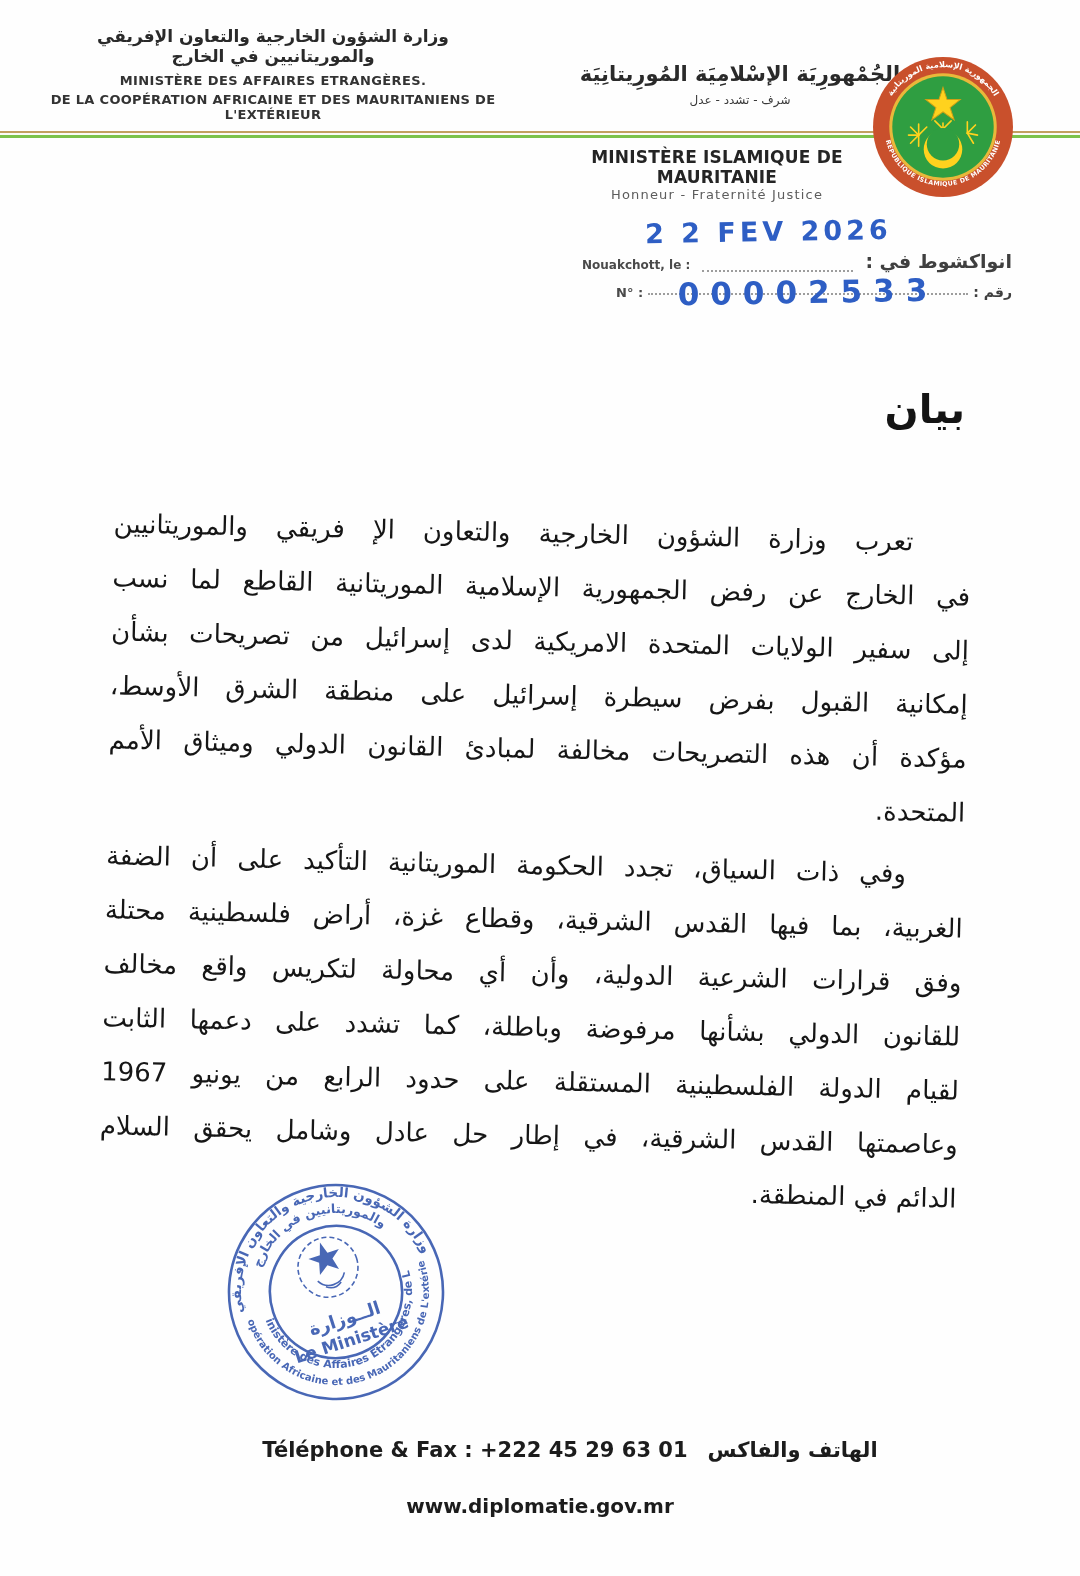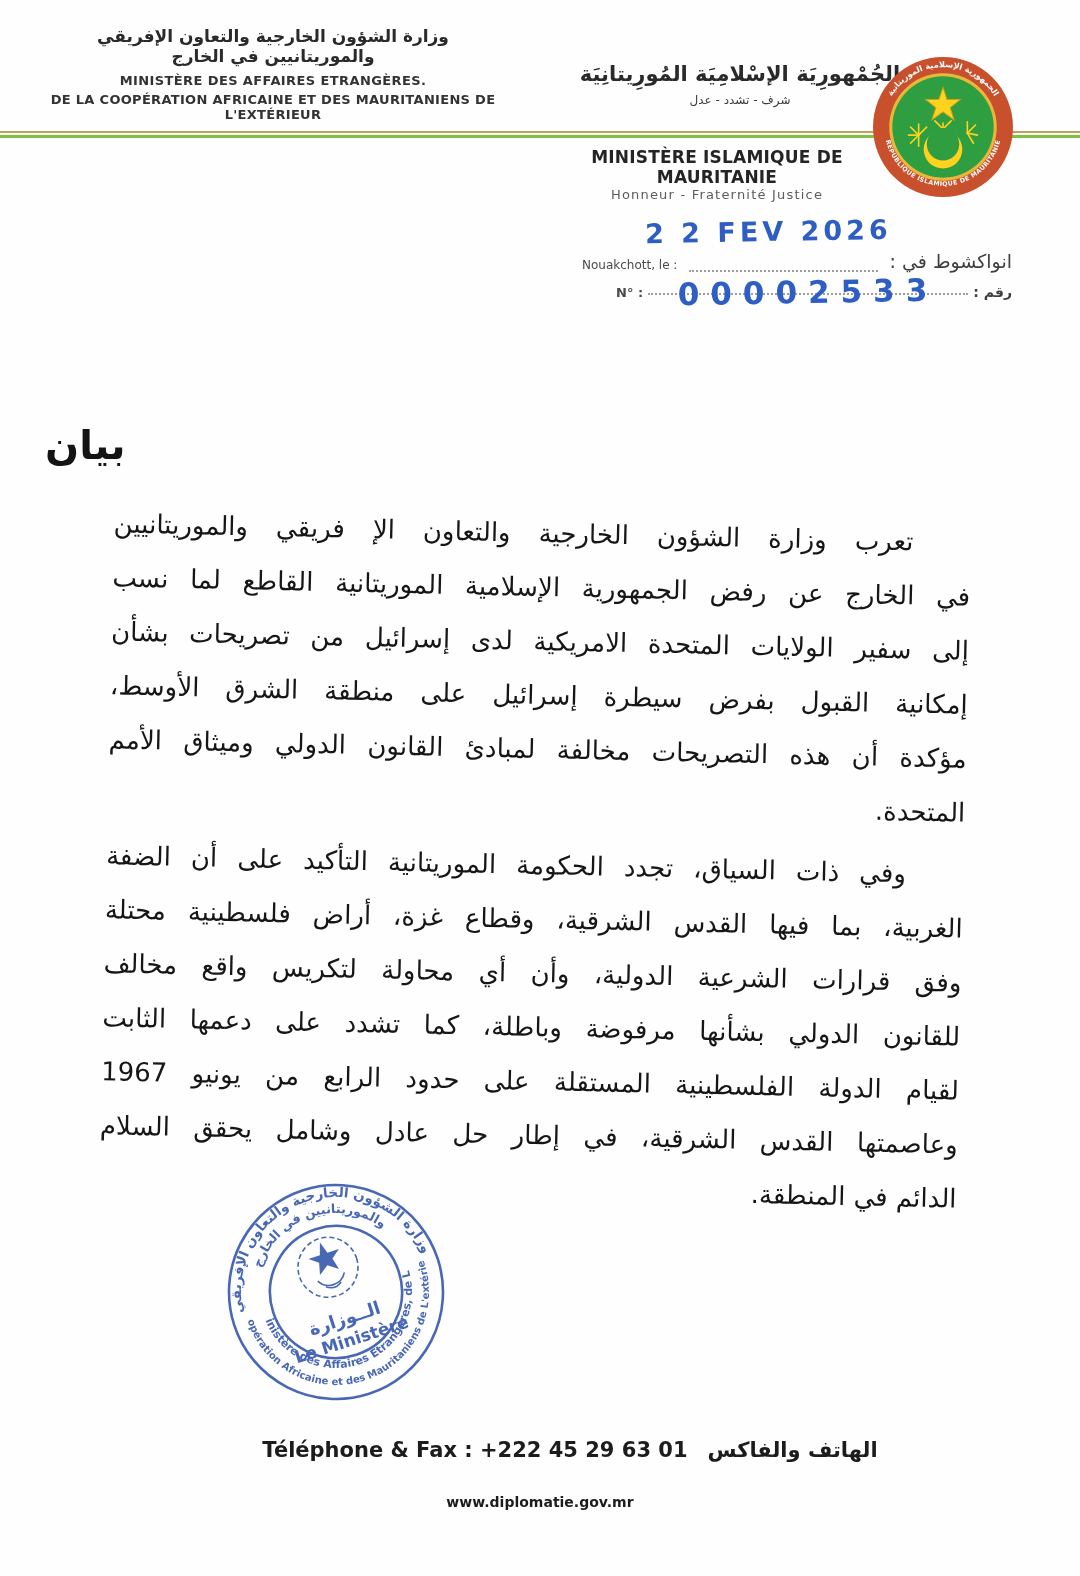--- a/index.html
+++ b/index.html
@@ -21,47 +21,47 @@
   .flag-line .gap{height:2px;background:#fbfbf6;}
   .flag-line .grn{height:3px;background:#7cc24a;}
   .fr-title-block{position:absolute;left:546px;top:147px;width:342px;text-align:center;z-index:2;}
   .fr-title{font-size:17px;font-weight:bold;color:#242424;letter-spacing:.2px;}
   .fr-motto{font-size:13px;color:#5c5c5c;letter-spacing:1.2px;}
   .seal{position:absolute;left:872px;top:56px;width:142px;height:142px;z-index:3;}
   
   .date-stamp{position:absolute;left:645px;top:216px;color:#2e5ec4;font-weight:bold;
     font-size:27px;letter-spacing:4px;transform:rotate(-1deg);white-space:nowrap;}
   .place-row{position:absolute;left:582px;top:250px;width:430px;display:flex;
-    align-items:flex-end;gap:12px;font-size:12px;font-weight:normal;color:#4a4a4a;}
+    align-items:flex-end;gap:12px;font-size:12px;font-weight:bold;color:#4a4a4a;}
   .place-row .leader{flex:1;border-bottom:2px dotted #9d9d9d;height:11px;}
   .place-row .ar-lbl{font-size:19px;direction:rtl;color:#3f3f3f;}
   .num-row{position:absolute;left:616px;top:272px;width:396px;display:flex;
     align-items:center;gap:5px;font-size:13px;font-weight:bold;color:#4a4a4a;}
   .num-row .num-leader{flex:1;position:relative;height:40px;}
   .num-row .num-leader .dots{position:absolute;left:0;right:0;top:21px;border-top:2px dotted #9d9d9d;}
   .num-row .num-leader .num{position:absolute;left:50%;top:2px;transform:translateX(-50%) rotate(-1deg);
     color:#2e5ec4;font-size:31px;font-weight:bold;letter-spacing:11px;white-space:nowrap;}
   .num-row .ar-lbl{font-size:14px;direction:rtl;color:#3f3f3f;}
   
-  .doc-title{position:absolute;left:45px;top:422px;width:920px;text-align:left;
+  .doc-title{position:absolute;left:45px;top:386px;width:920px;text-align:right;
     font-size:40px;font-weight:bold;color:#141414;direction:rtl;}
   .body-text{position:absolute;left:106px;top:506px;width:858px;direction:rtl;
     font-size:26px;color:#161616;transform:rotate(1.3deg);transform-origin:50% 50%;}
   .body-text .para{margin:0 0 8px 0;}
   .body-text .line{line-height:54px;text-align:justify;text-align-last:justify;}
   .body-text .line.first{text-indent:58px;}
   .body-text .line.last{text-align-last:right;}
   
   .stamp{position:absolute;left:224px;top:1180px;width:224px;height:224px;opacity:.95;}
   
   .footer-phone{position:absolute;left:90px;top:1438px;width:960px;text-align:center;
     font-size:21px;font-weight:bold;color:#1c1c1c;}
   .footer-phone .ar{direction:rtl;margin-left:20px;}
   .footer-web{position:absolute;left:0;top:1494px;width:1080px;text-align:center;
-    font-size:14px;font-weight:bold;color:#1c1c1c;}
+    font-size:20px;font-weight:bold;color:#1c1c1c;}
 </style>
 </head>
 <body>
 
 <div class="page">
 
   <div class="hdr-left">
     <div class="ar">وزارة الشؤون الخارجية والتعاون الإفريقي والموريتانيين في الخارج</div>
     <div class="fr1">MINISTÈRE DES AFFAIRES ETRANGÈRES.</div>
     <div class="fr2">DE LA COOPÉRATION AFRICAINE ET DES MAURITANIENS DE L'EXTÉRIEUR</div>

